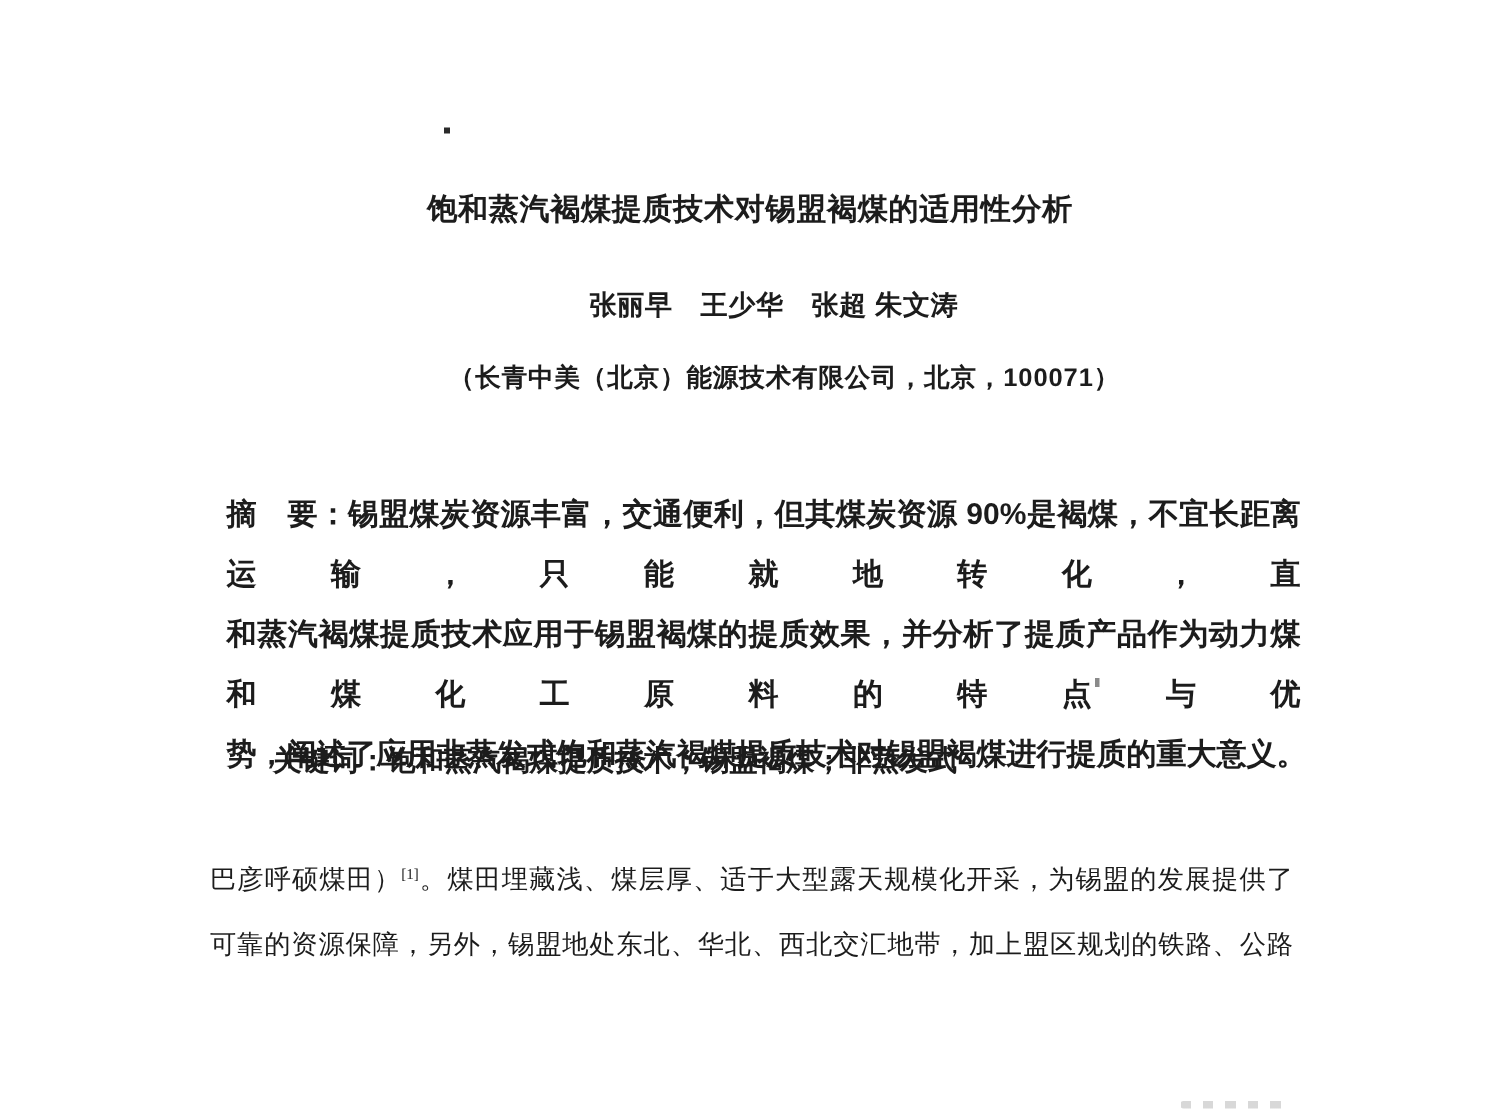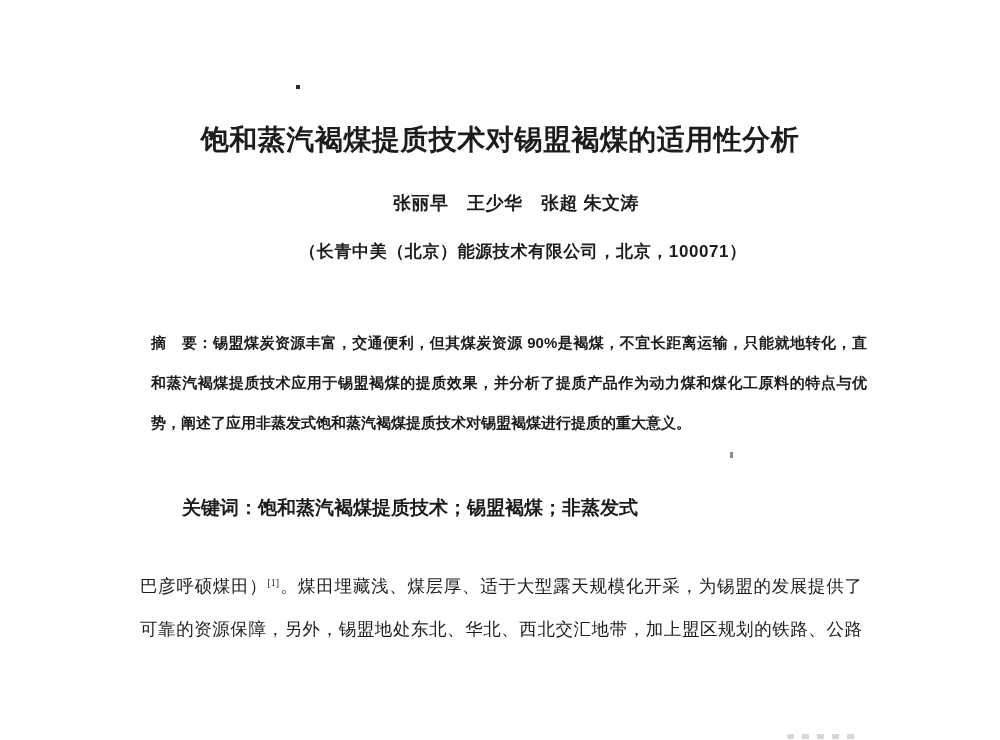--- a/index.html
+++ b/index.html
@@ -16,21 +16,21 @@
     overflow: hidden;
     font-family: "Liberation Sans", "DejaVu Sans", sans-serif;
   }
   .title {
     position: absolute;
     top: 120px;
     left: 0;
     width: 100%;
     margin: 0;
     text-align: center;
-    font-size: 28px;
+    font-size: 20px;
     line-height: 40px;
     font-weight: bold;
     letter-spacing: 0.5px;
     font-family: "Liberation Sans", "DejaVu Sans", sans-serif;
   }
   .authors {
     position: absolute;
     top: 190px;
     left: 16px;
     width: 100%;
@@ -51,21 +51,21 @@
     font-weight: bold;
     letter-spacing: 0.6px;
     padding-left: 23px;
   }
   .abstract {
     position: absolute;
     left: 151px;
     top: 323px;
     width: 716px;
     font-weight: bold;
-    font-size: 15px;
+    font-size: 20px;
   }
   .abstract .line {
     line-height: 40px;
     white-space: nowrap;
   }
   .just {
     white-space: normal !important;
     text-align: justify;
     text-align-last: justify;
   }

